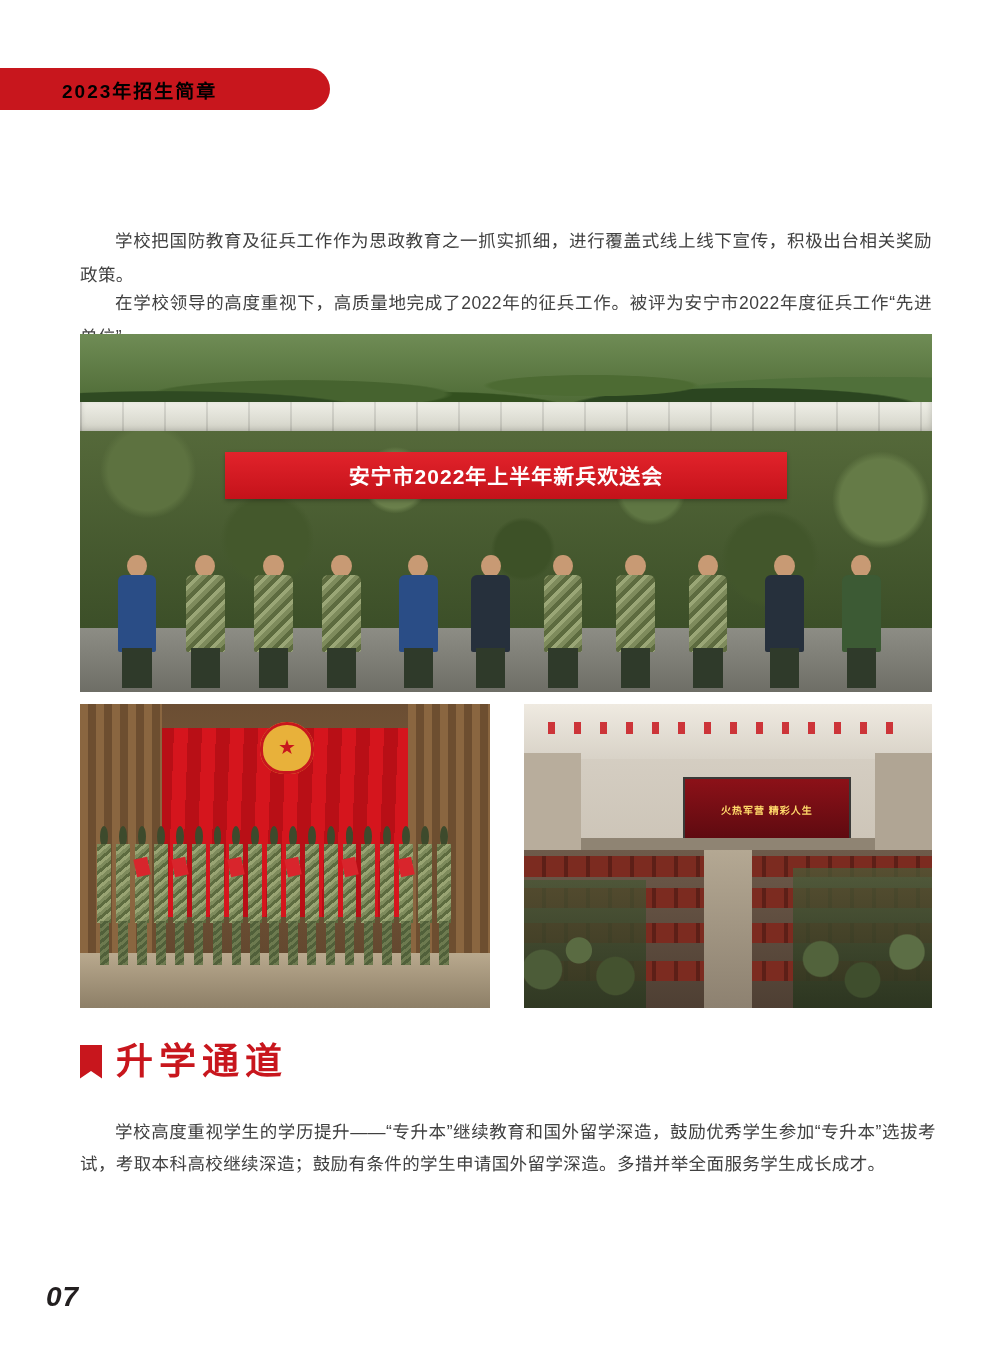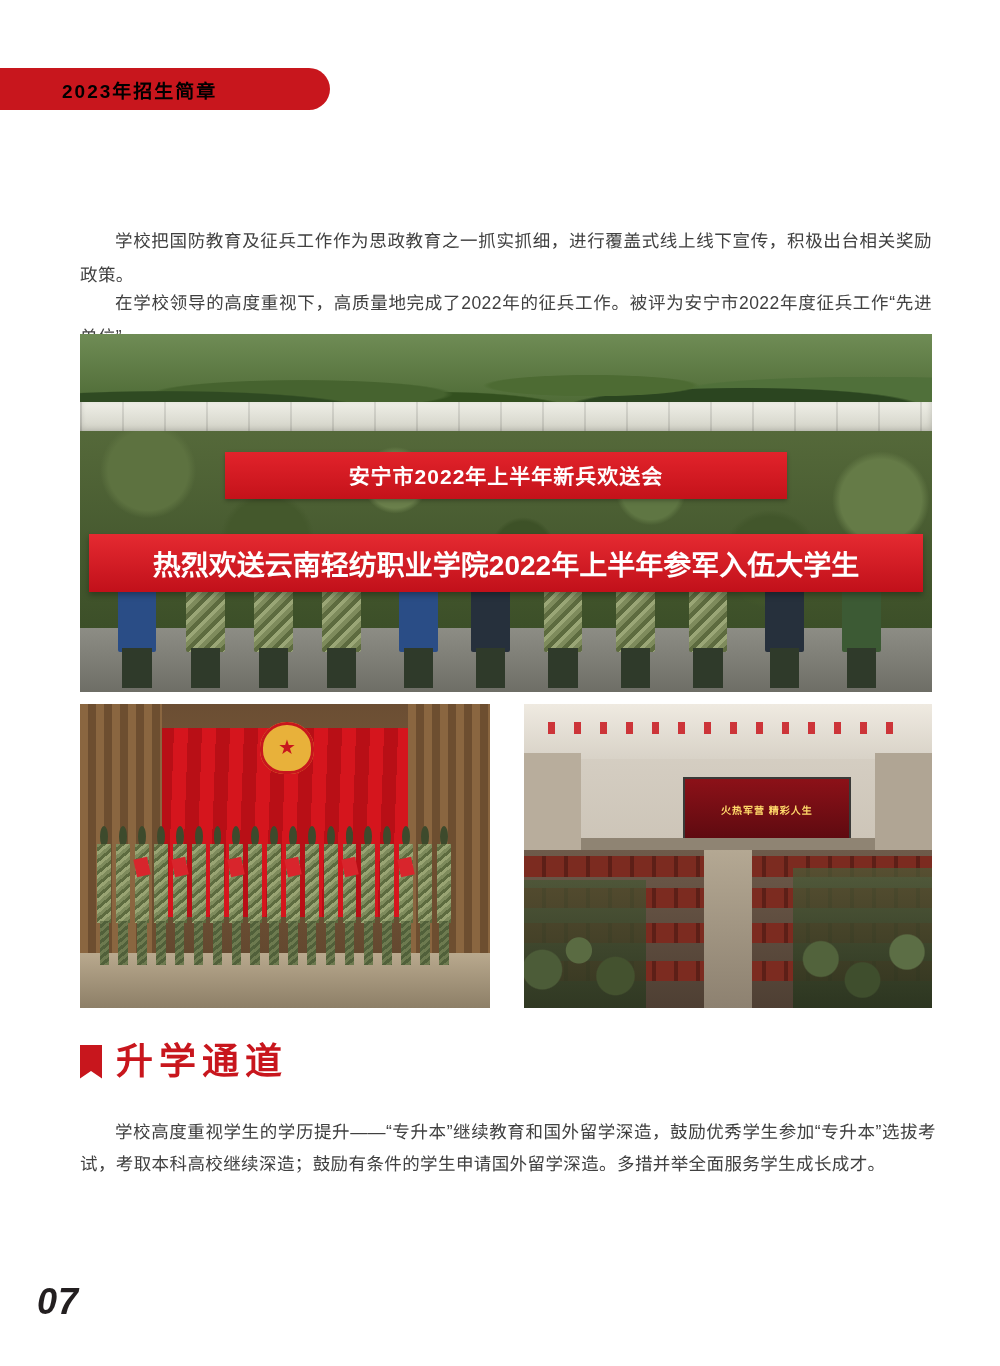--- a/index.html
+++ b/index.html
@@ -227,23 +227,23 @@
   .rp-crowdR { position:absolute; right:0; bottom:0; width:34%; height:46%;
     background:
       radial-gradient(circle at 20% 65%, #52633c 0 12%, transparent 13%),
       radial-gradient(circle at 50% 80%, #3f4e2d 0 13%, transparent 14%),
       radial-gradient(circle at 82% 60%, #5c6e45 0 12%, transparent 13%),
       linear-gradient(180deg,rgba(74,91,55,.75),rgba(42,53,31,.92)); }
 
   
   .page-number {
     position: absolute;
-    left: 37px;
+    left: 46px;
     top: 1281px;
-    font-size: 36px;
+    font-size: 28px;
     font-weight: bold;
     font-style: italic;
     color: #231f20;
     letter-spacing: 1px;
   }
 </style>
 </head>
 <body>
 
 <div class="page">
@@ -315,23 +315,20 @@
         </div>
       <div class="mp-person" style="left:89%">
           <div class="head"></div>
           <div class="body mp-green-body"></div>
           <div class="legs"></div>
         </div>
     </div>
 
     <div class="mp-banner1">
       <span>安宁市2022年上半年新兵欢送会</span>
-    </div>
-    <div class="mp-banner2">
-      <span>热烈欢送云南轻纺职业学院2022年上半年参军入伍大学生</span>
     </div>
   </div>
 
   <div class="photo" id="photo-left">
     <div class="lp-bg"></div>
     <div class="lp-flag"></div>
     <div class="lp-curtain-l"></div>
     <div class="lp-curtain-r"></div>
     <div class="lp-emblem"></div>
     <div class="lp-floor"></div>

